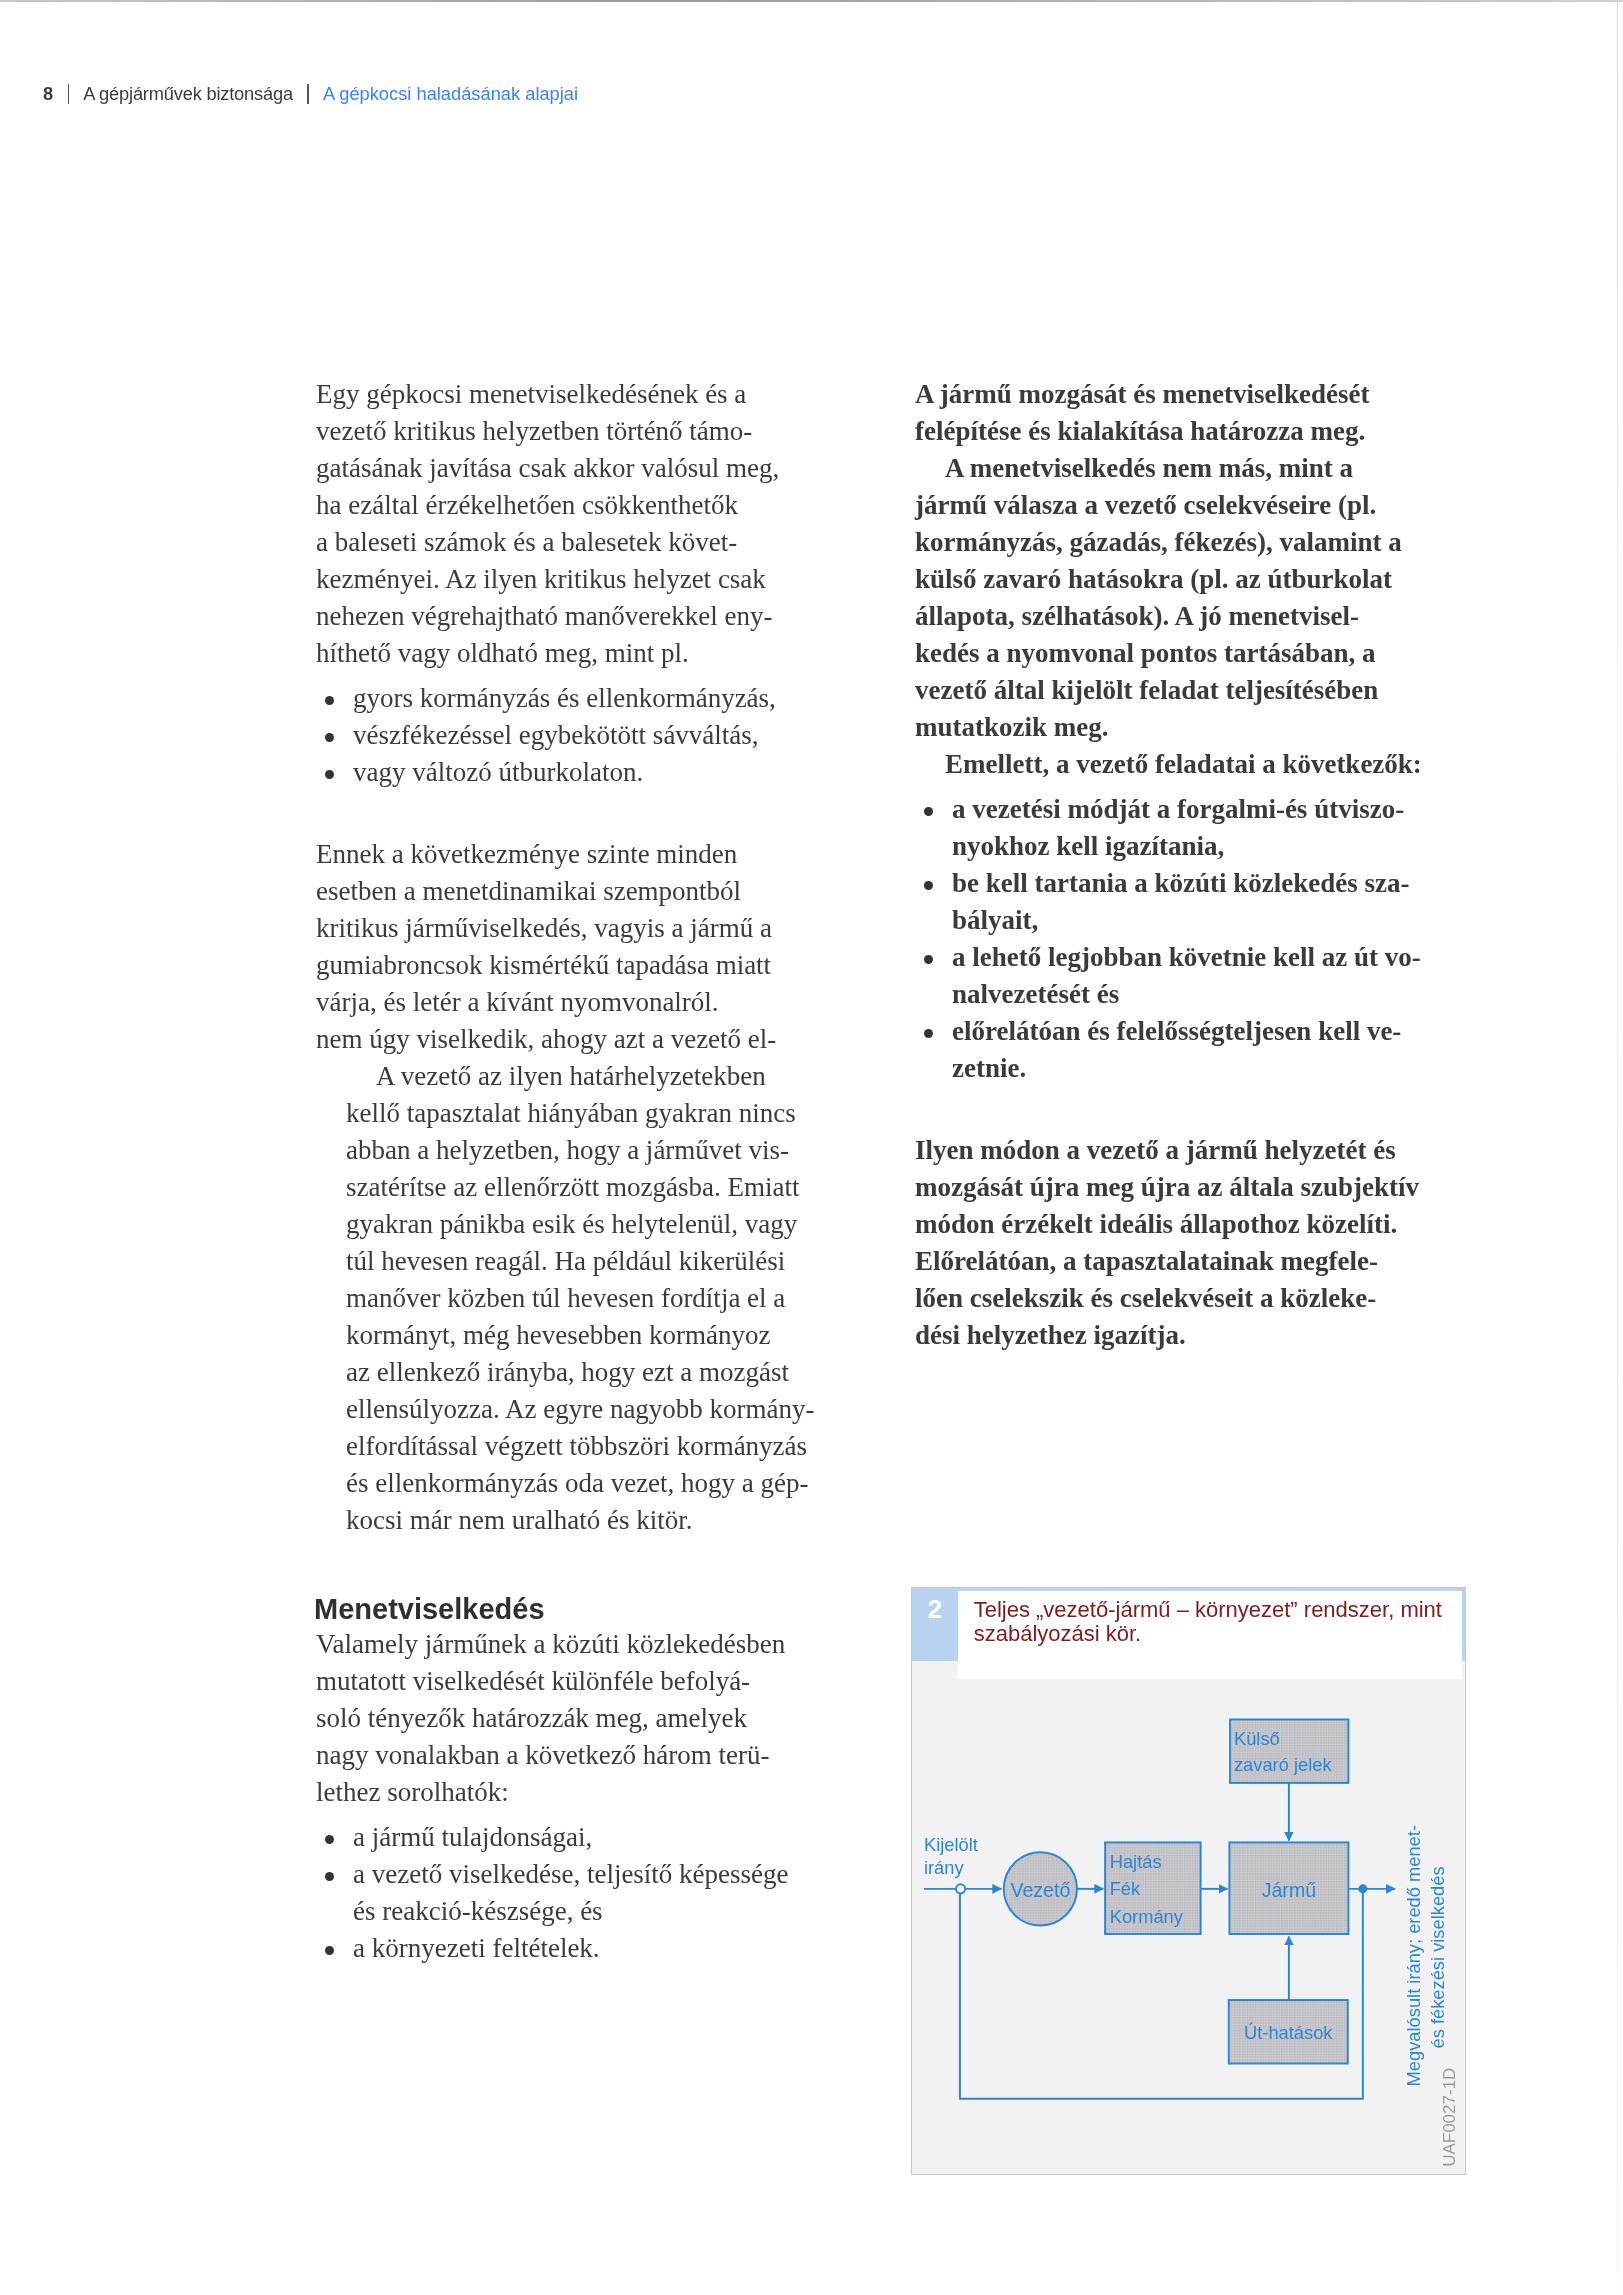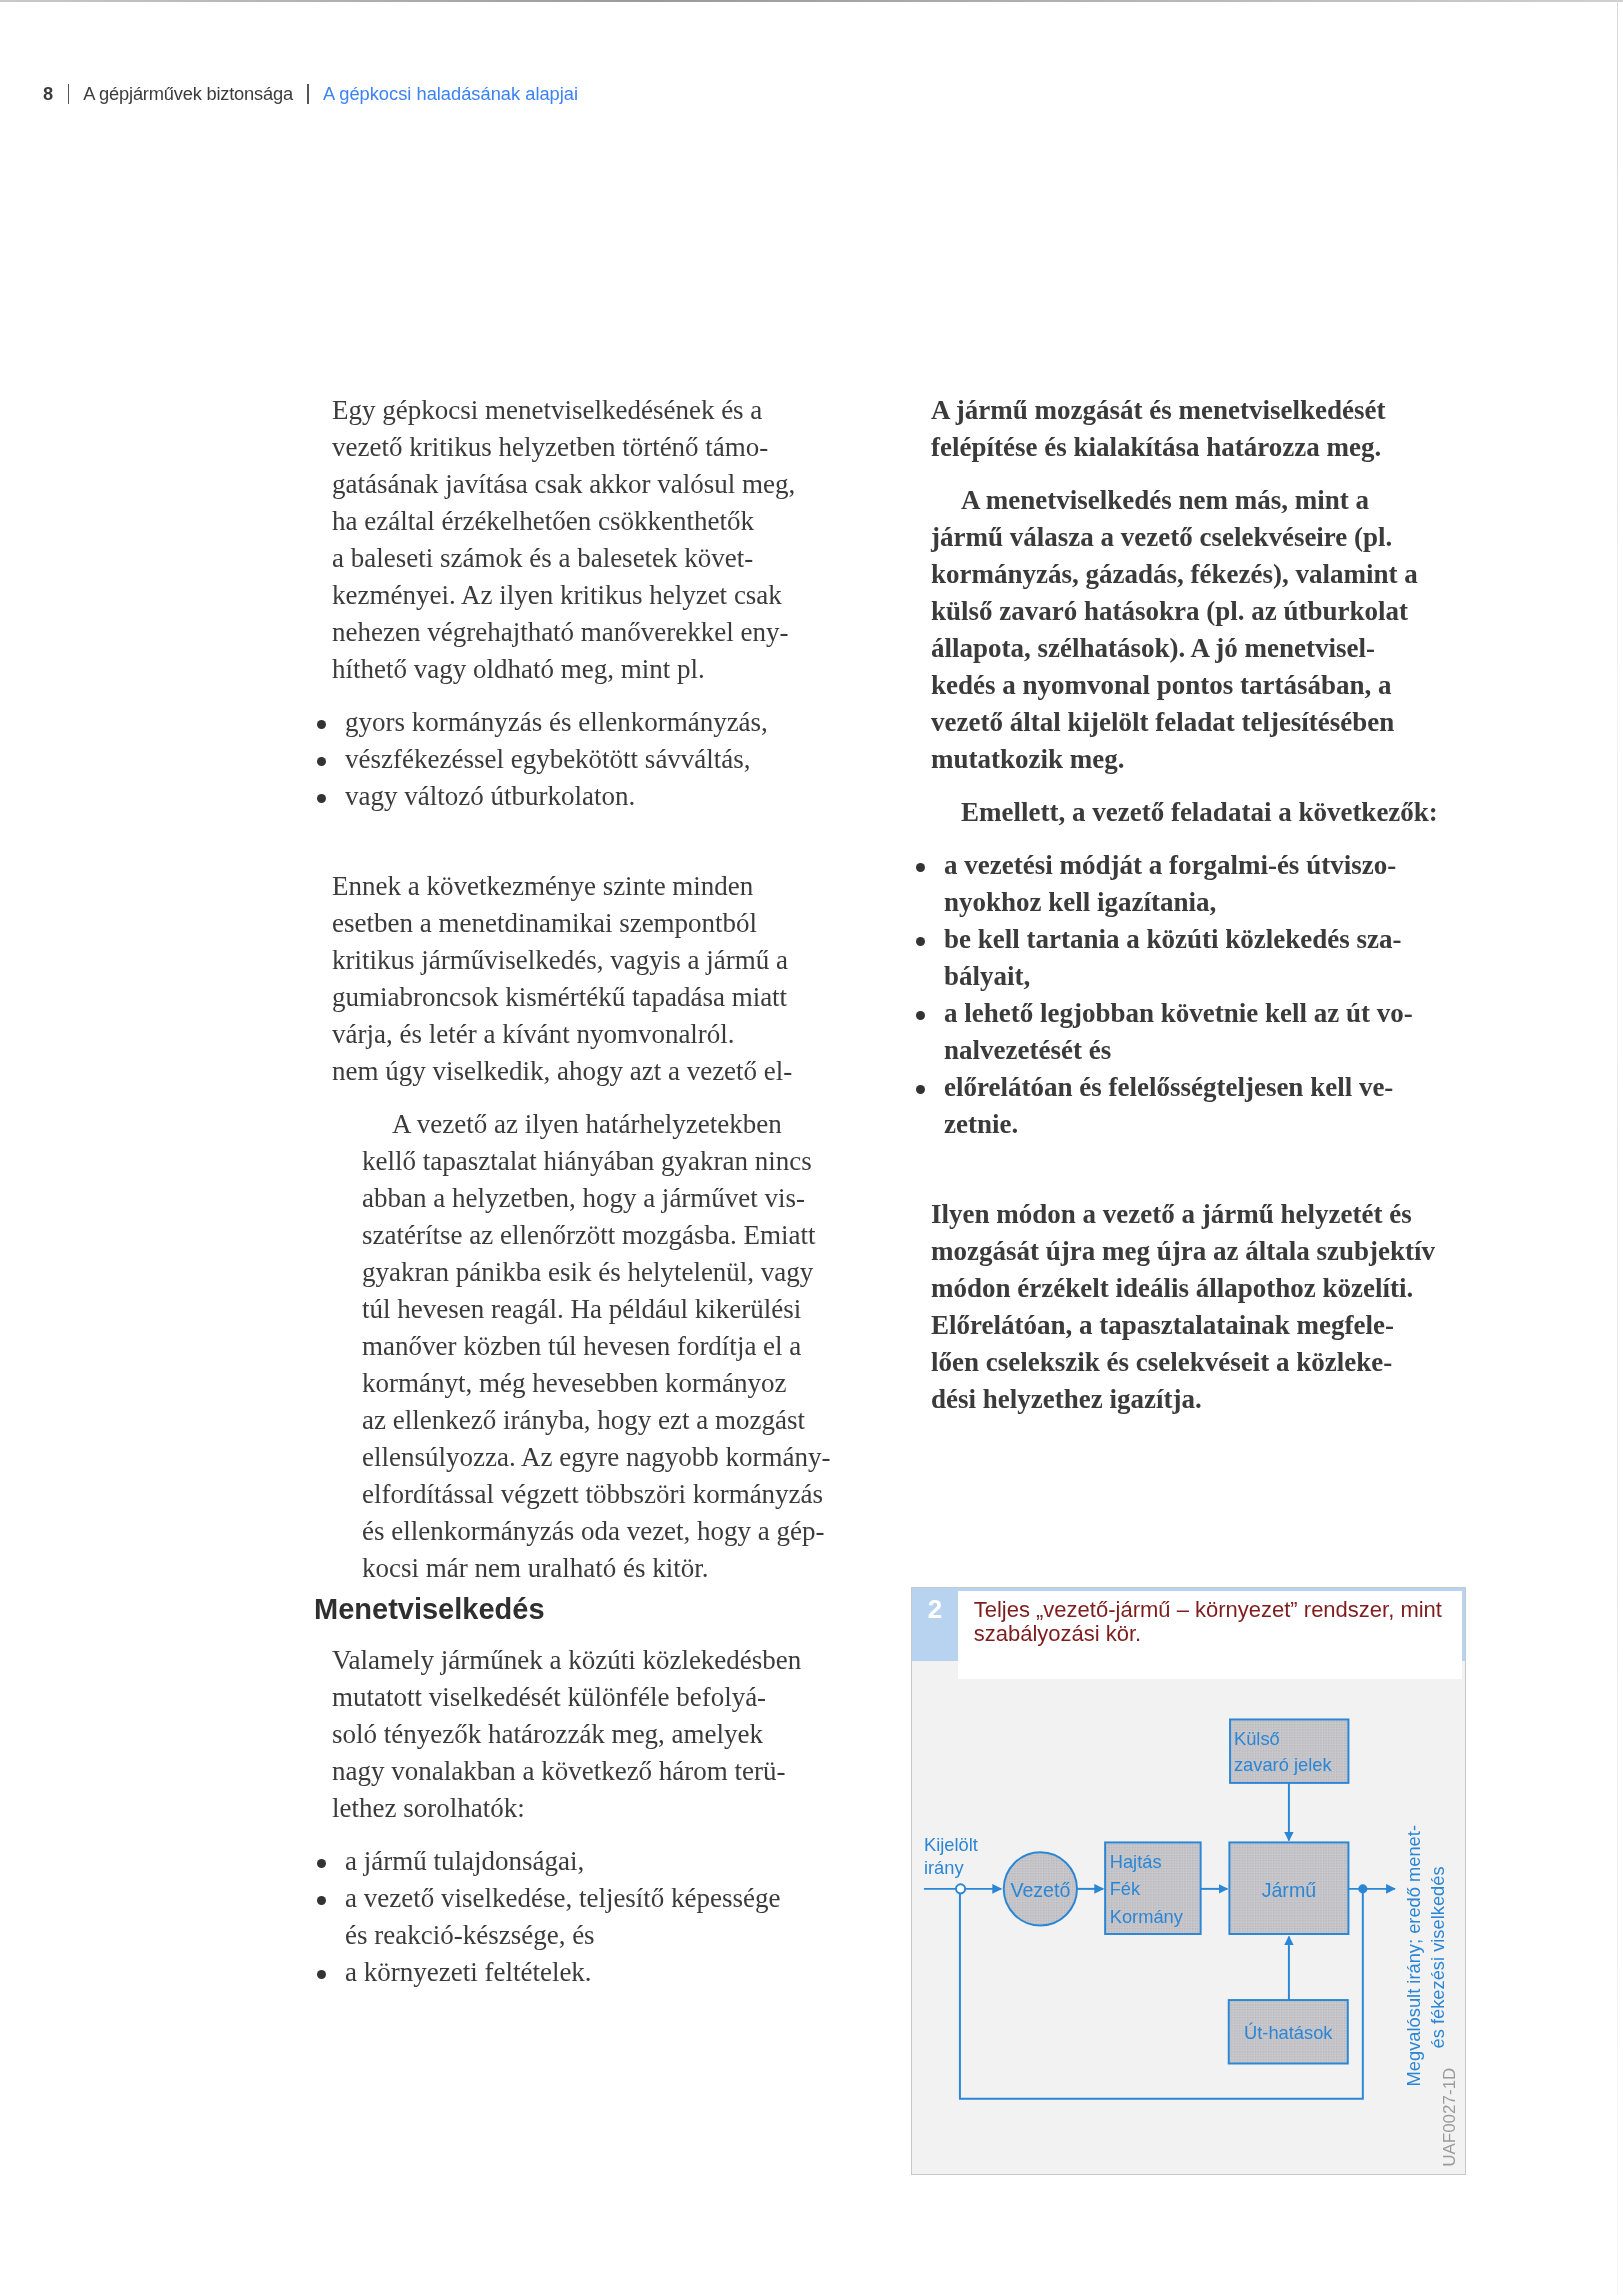--- a/index.html
+++ b/index.html
@@ -31,24 +31,24 @@
   .running-header .chapter { font-weight: normal; letter-spacing: -0.2px; }
   .running-header .section { font-weight: normal; color: #3b82f6; }
 
   
   .col {
     position: absolute; width: 563px;
     font-size: 27px; line-height: 37px; color: #3b3b3b;
   }
   .col-left { left: 316px; top: 376px; }
   .col-right { left: 915px; top: 376px; font-weight: bold; }
-  .col p { margin: 16px; }
+  .col p { margin: 0; }
   .col p.indent { text-indent: 30px; }
   .col .gap { height: 37px; }
-  .col ul { list-style: none; margin: 0; padding: 0; }
+  .col ul { list-style: none; margin: 8px; padding: 0; }
   .col li { position: relative; padding-left: 29px; }
   .col li::before {
     content: ""; position: absolute; left: 1.3px; top: 15.7px;
     width: 9.2px; height: 9.2px; border-radius: 50%; background: #333;
   }
   .line { display: block; white-space: nowrap; }
 
   .heading {
     position: absolute; left: 314px; top: 1591px;
     font-family: "Liberation Sans", "DejaVu Sans", sans-serif;

